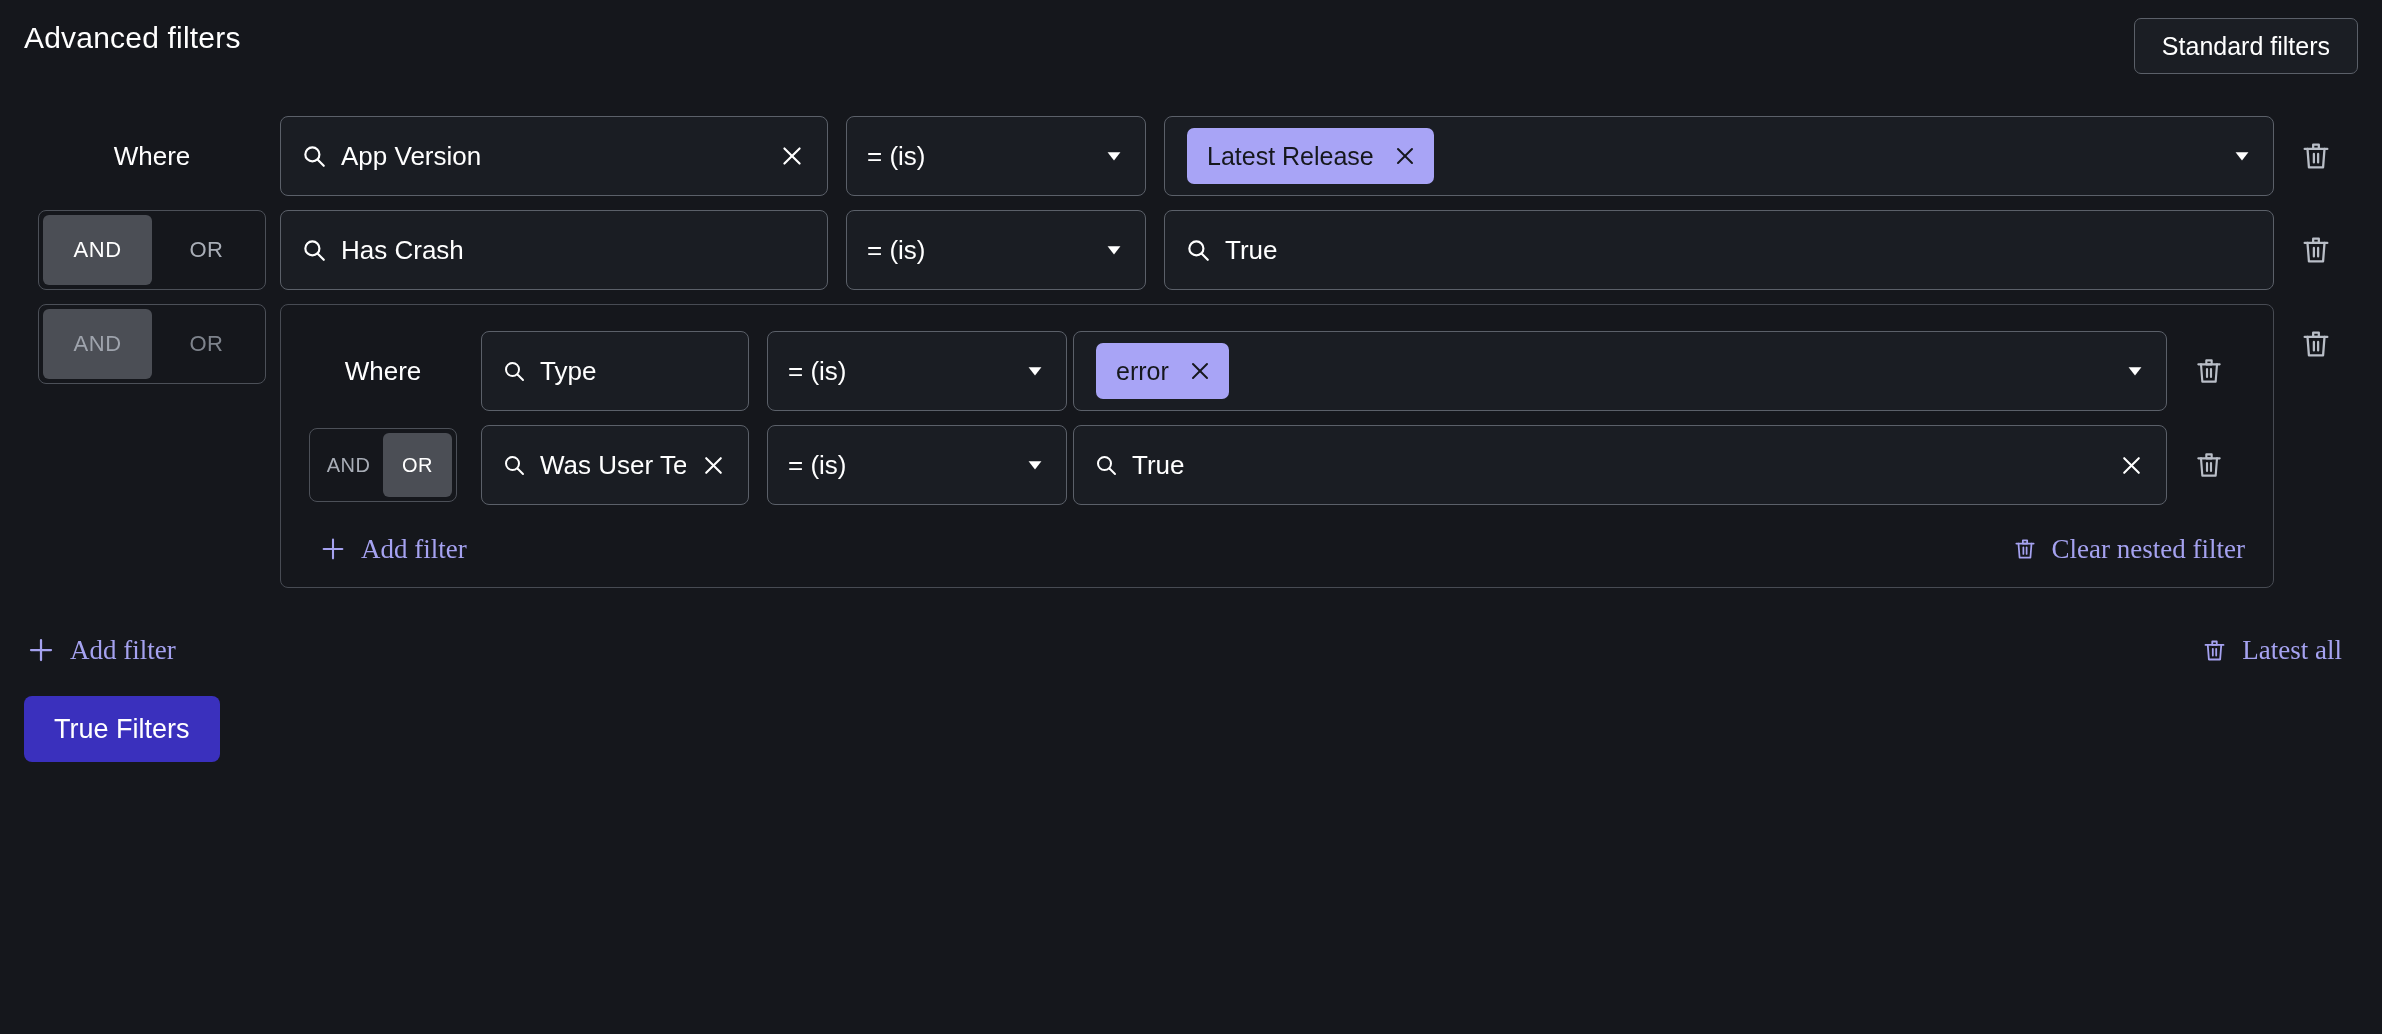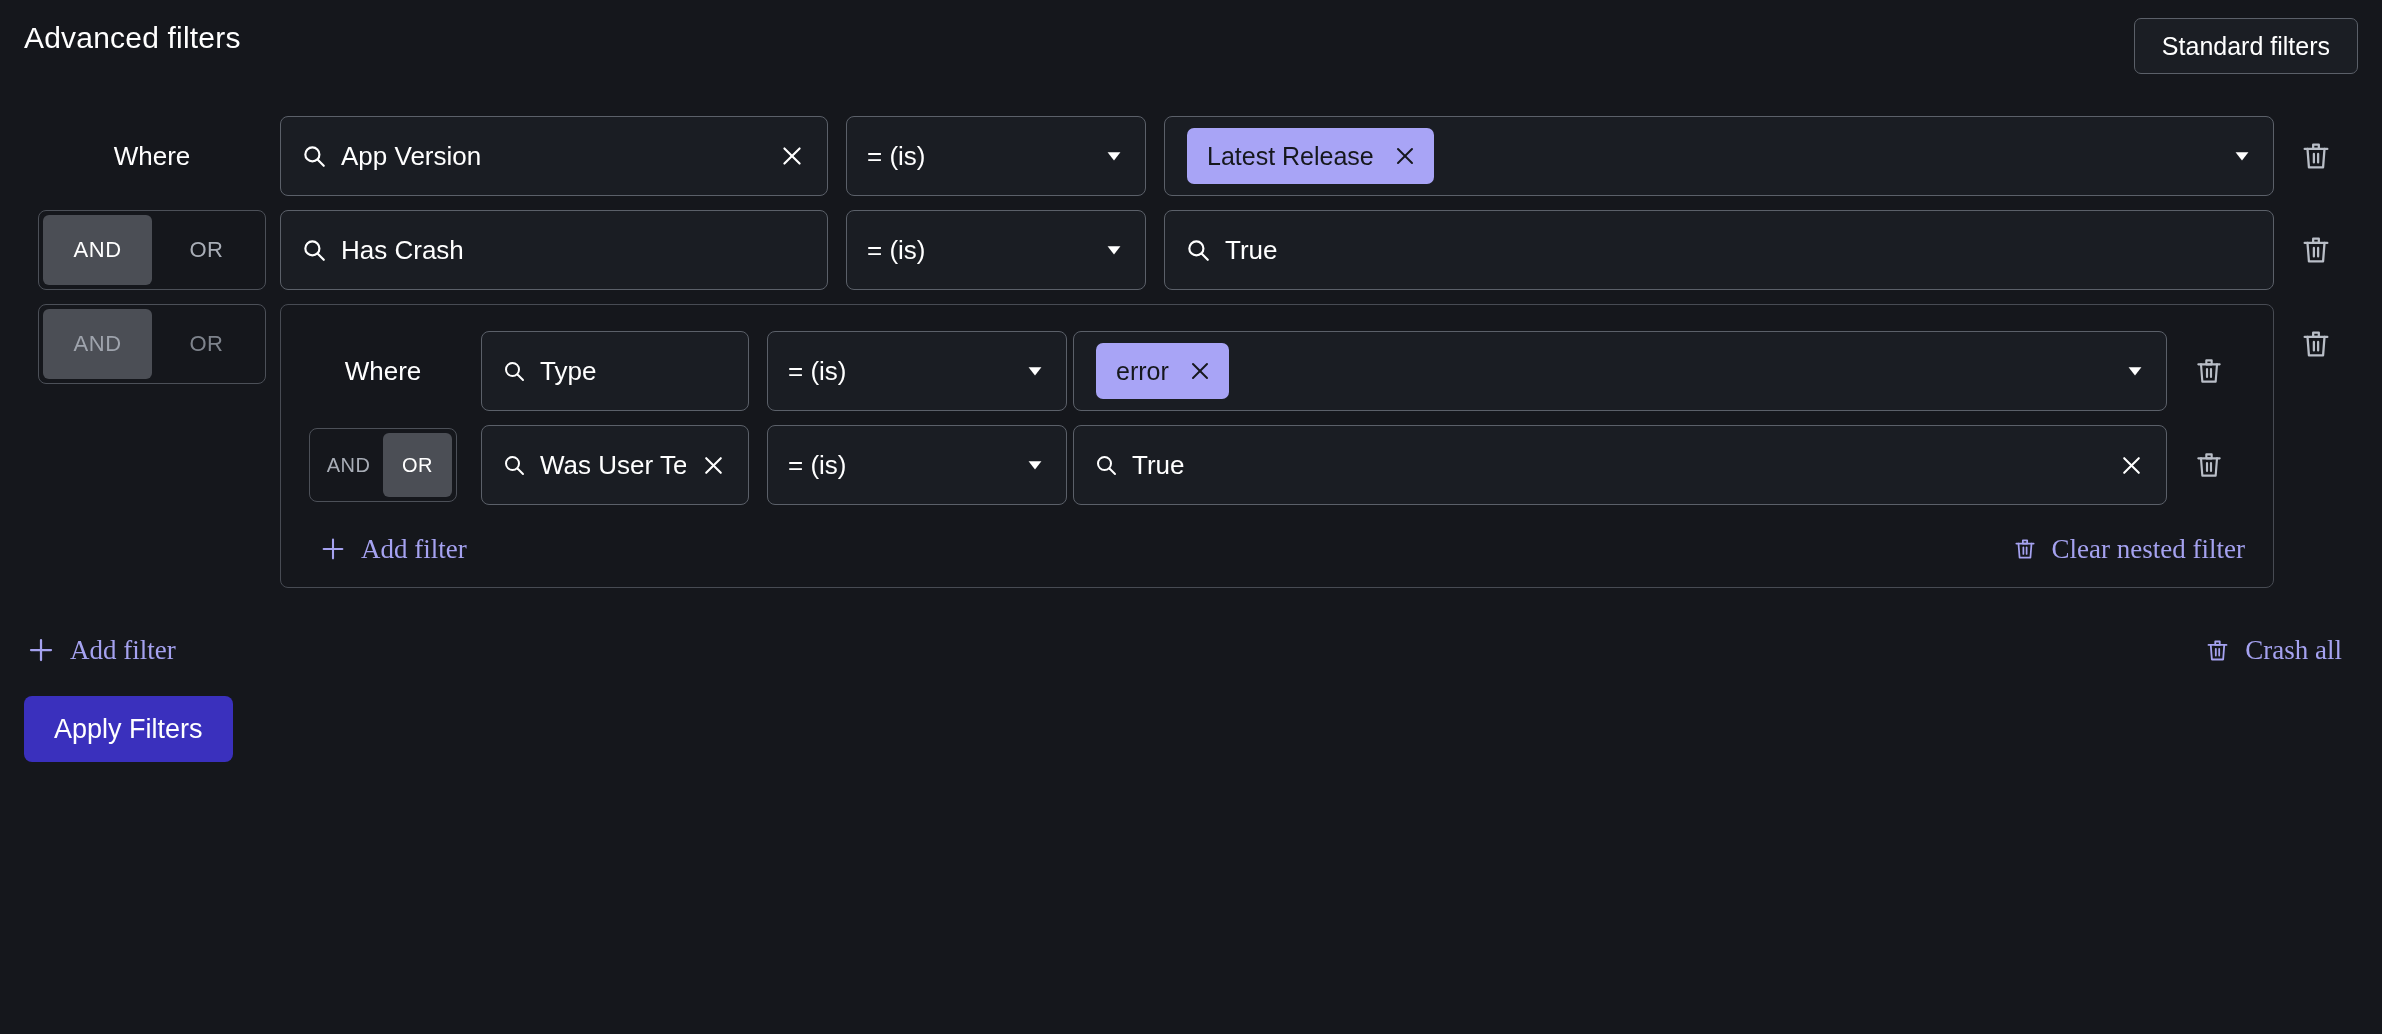--- a/index.html
+++ b/index.html
@@ -542,21 +542,21 @@
     <button class="link-btn">
       <span class="lb-icon">
         <svg width="27" height="27" viewBox="0 0 24 24" fill="none" stroke="#a5a2f0" stroke-width="1.6" stroke-linecap="round" stroke-linejoin="round">
           <path d="M4 7h16"></path>
             <path d="M10 4h4v3h-4z"></path>
           <path d="M6 7l1 13h10l1-13"></path>
             <line x1="10.5" y1="10.5" x2="10.5" y2="16.5"></line>
           <line x1="13.5" y1="10.5" x2="13.5" y2="16.5"></line>
         </svg>
       </span>
-      <span>Crash all</span>
+      <span>Latest all</span>
     </button>
   </div>
 
   <div class="apply-wrap">
-    <button class="apply-btn">Apply Filters</button>
+    <button class="apply-btn">True Filters</button>
   </div>
 
 </div>
 
 </body></html>

